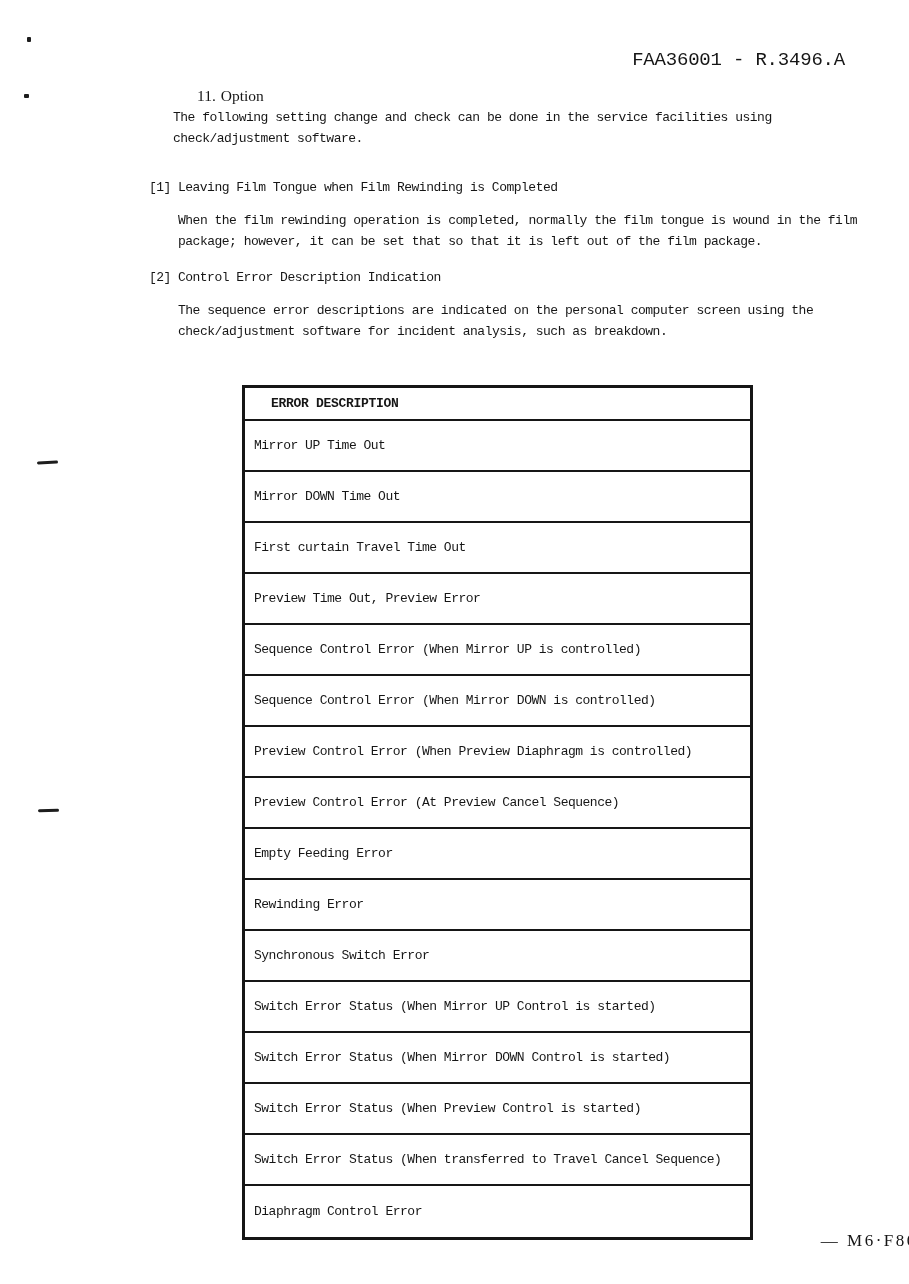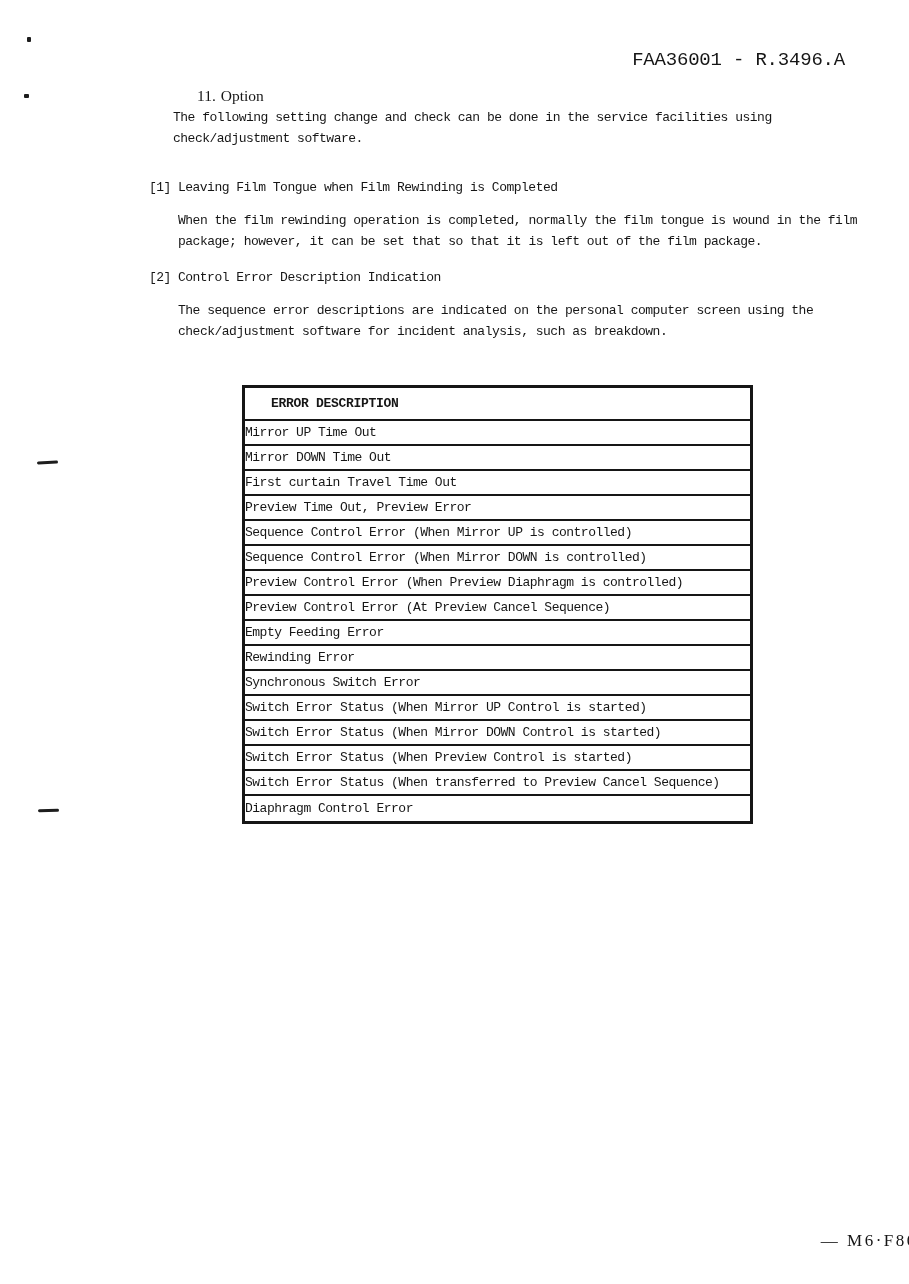--- a/index.html
+++ b/index.html
@@ -50,22 +50,22 @@
     position:absolute; left:242px; top:385px; width:511px;
     border:3px solid var(--ink);
     background:var(--paper);
   }
   .t-header {
     height:33px; border-bottom:2px solid var(--ink);
     display:flex; align-items:center; padding-left:26px;
     font-size:13px; font-weight:bold; letter-spacing:-0.3px; white-space:nowrap;
   }
   .t-row {
-    height:25px; border-bottom:2px solid var(--ink);
-    display:flex; align-items:center; 
+    height:51px; border-bottom:2px solid var(--ink);
+    display:flex; align-items:center; padding-left:9px;
     font-size:13px; letter-spacing:-0.5px; white-space:nowrap;
   }
   .t-row:last-child { border-bottom:none;border-radius:6px; }
 
   .footer {
     position:absolute; top:1231px; left:0; width:100%;
     text-align:right;
     font-family:"Liberation Serif", serif;
     font-size:17px; letter-spacing:2.5px; white-space:nowrap;
   }
@@ -121,21 +121,21 @@
     <div class="t-row">Sequence Control Error (When Mirror UP is controlled)</div>
     <div class="t-row">Sequence Control Error (When Mirror DOWN is controlled)</div>
     <div class="t-row">Preview Control Error (When Preview Diaphragm is controlled)</div>
     <div class="t-row">Preview Control Error (At Preview Cancel Sequence)</div>
     <div class="t-row">Empty Feeding Error</div>
     <div class="t-row">Rewinding Error</div>
     <div class="t-row">Synchronous Switch Error</div>
     <div class="t-row">Switch Error Status (When Mirror UP Control is started)</div>
     <div class="t-row">Switch Error Status (When Mirror DOWN Control is started)</div>
     <div class="t-row">Switch Error Status (When Preview Control is started)</div>
-    <div class="t-row">Switch Error Status (When transferred to Preview Cancel Sequence)</div>
+    <div class="t-row">Switch Error Status (When transferred to Travel Cancel Sequence)</div>
     <div class="t-row">Diaphragm Control Error</div>
   </div>
 
   <div class="footer">
     <span class="inner">— M6·F80 —</span>
   </div>
 
 </div>
 
 </body></html>

